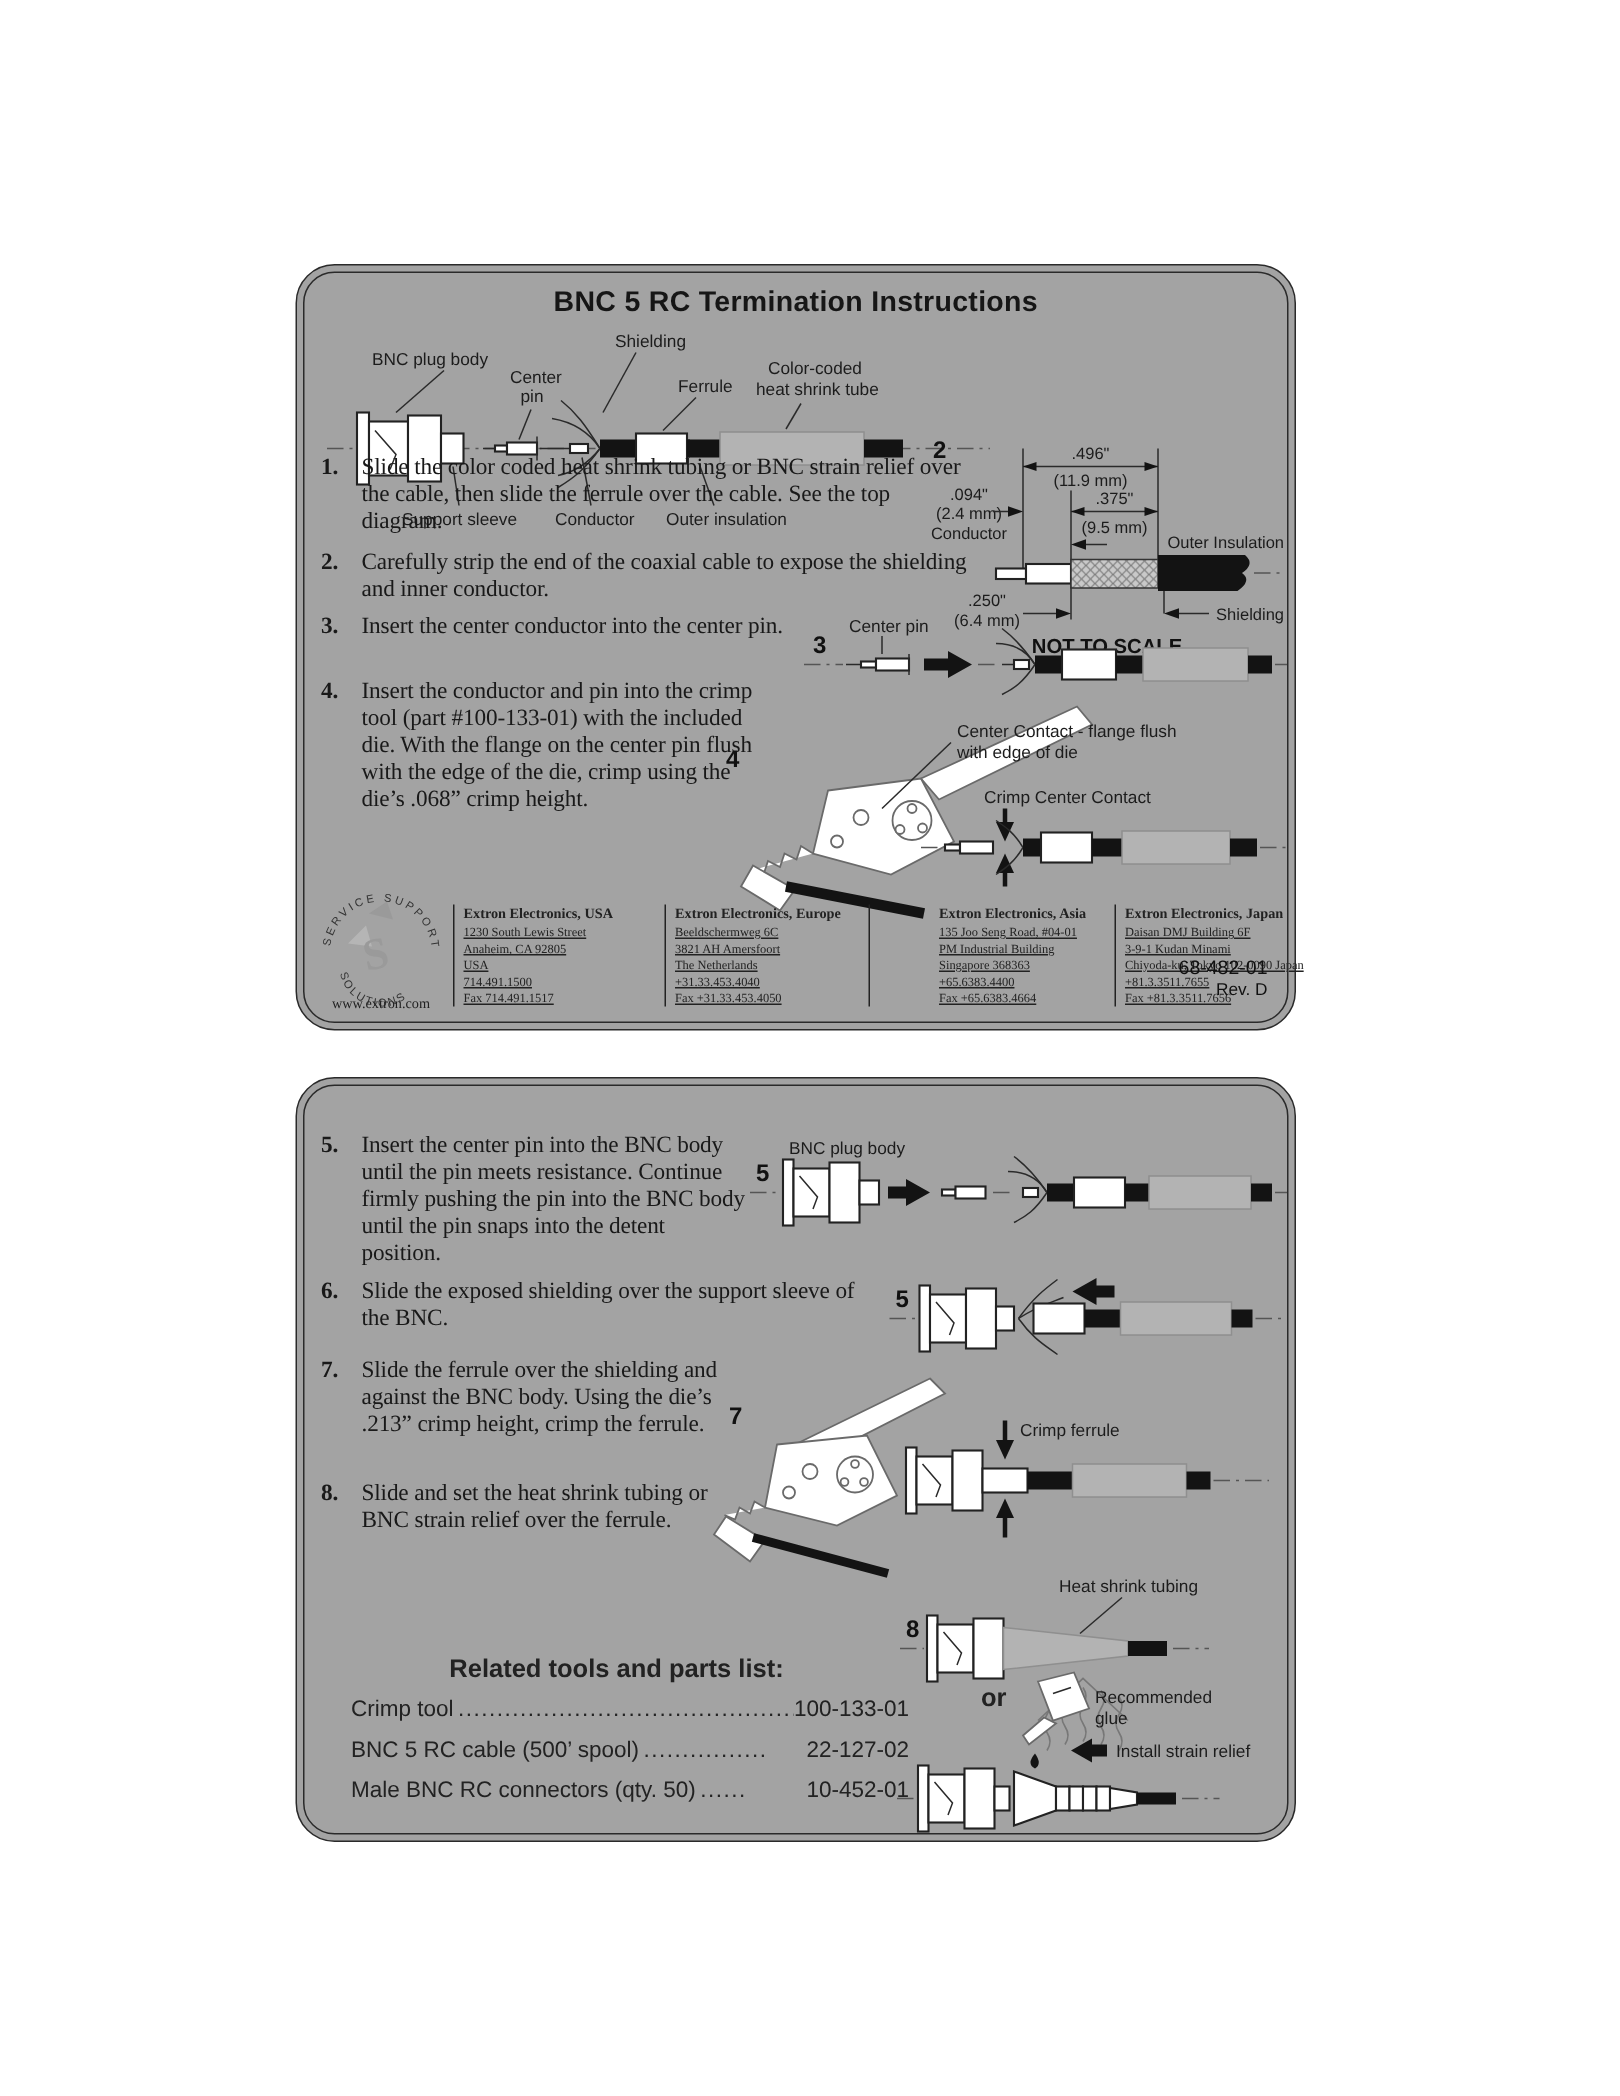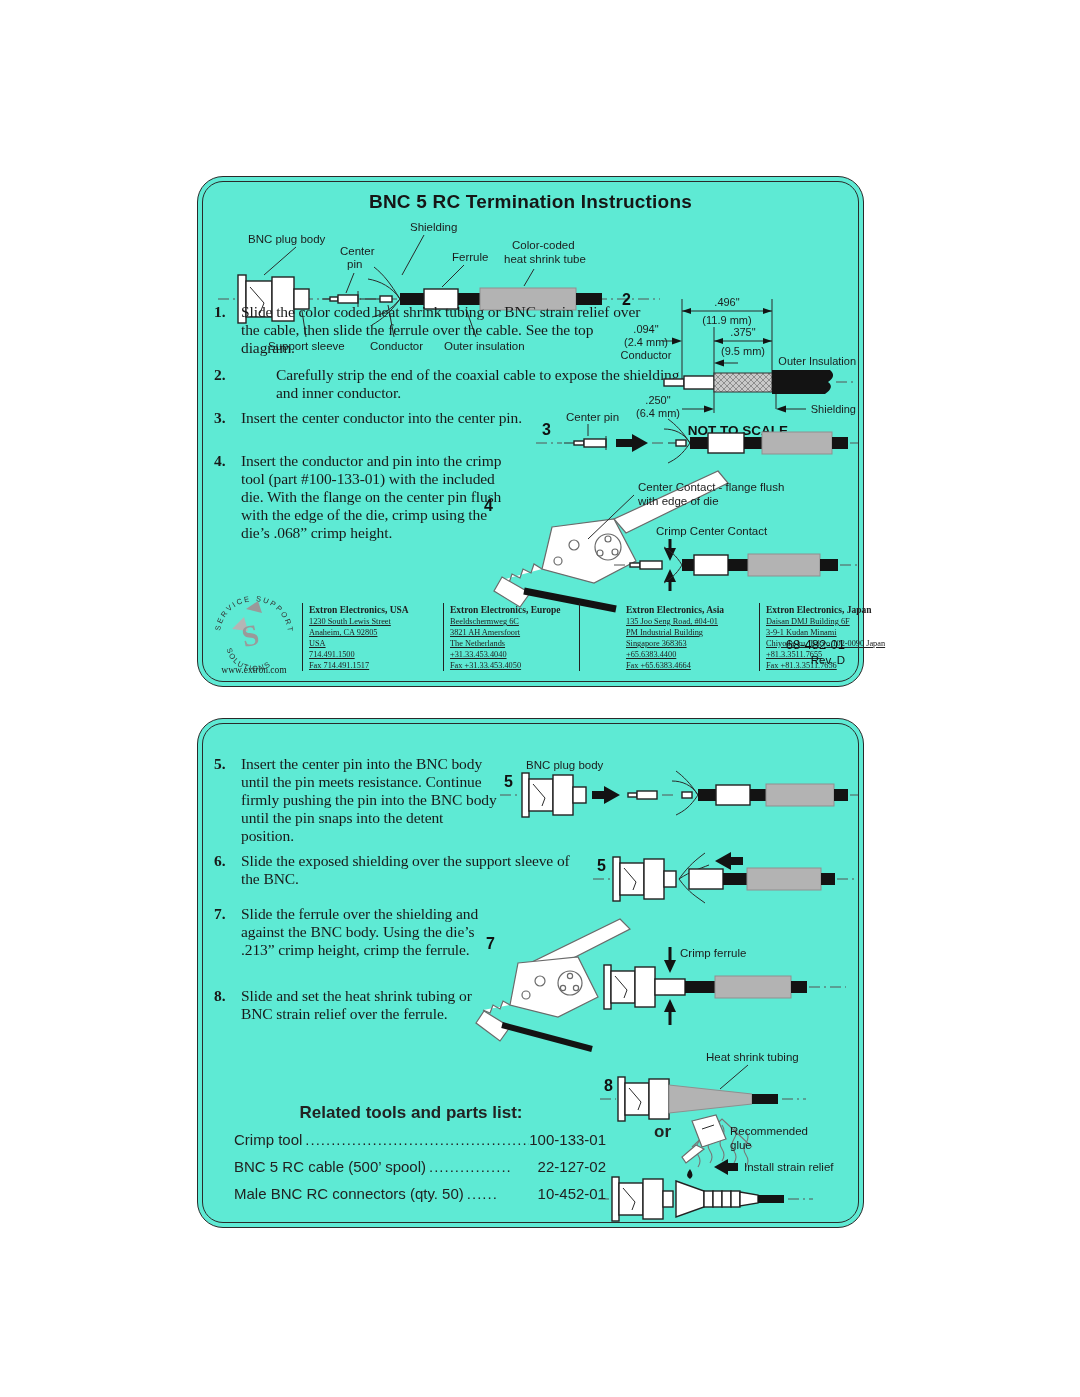--- a/index.html
+++ b/index.html
@@ -1,32 +1,32 @@
 <!DOCTYPE html>
 <html><head>
 <meta charset="utf-8">
 <style>
   html,body{margin:0;padding:0;background:#fff;}
   .page{position:relative;width:1080px;height:1397px;background:#fff;overflow:hidden;
         font-family:"Liberation Sans",sans-serif;color:#111;}
-  .panel{position:absolute;left:197px;width:665px;height:509px;background:#5eead4;
+  .panel{position:absolute;left:197px;width:665px;height:509px;background:#a3a3a3;
          border:1.5px solid #2a2a2a;border-radius:26px;}
   .panel::after{content:"";position:absolute;inset:4px;border:1.5px solid #2a2a2a;
          border-radius:21px;pointer-events:none;}
   #panel1{top:176px;}
   #panel2{top:718px;height:508px;}
   .p1-title{position:absolute;top:14px;left:0;right:0;text-align:center;margin:0;
          font:bold 19px "Liberation Sans",sans-serif;letter-spacing:.2px;color:#161616;}
   
   .step{position:absolute;display:flex;font-family:"Liberation Serif",serif;
         font-size:15.5px;line-height:18px;letter-spacing:-.1px;color:#191919;}
   .step .sn{font-weight:bold;width:27px;flex:0 0 27px;}
   .step .st{display:block;}
   .s1{left:16px;top:126px;} .s1 .st{width:408px;}
-  .s2{left:16px;top:189px;} .s2 .st{width:410px;margin-left:35px;}
+  .s2{left:16px;top:189px;} .s2 .st{width:410px;}
   .s3{left:16px;top:232px;} .s3 .st{width:330px;}
   .s4{left:16px;top:275px;} .s4 .st{width:268px;}
   .s5{left:16px;top:36px;}  .s5 .st{width:258px;}
   .s6{left:16px;top:133px;} .s6 .st{width:340px;}
   .s7{left:16px;top:186px;} .s7 .st{width:250px;}
   .s8{left:16px;top:268px;} .s8 .st{width:240px;}
   
   svg{position:absolute;overflow:visible;}
   .cl{stroke:#555;stroke-width:1;stroke-dasharray:11 4 2 4;fill:none;}
   .w{fill:#fff;stroke:#222;stroke-width:1.4;}
@@ -38,21 +38,21 @@
   .lbl{font:11.5px "Liberation Sans",sans-serif;fill:#1c1c1c;}
   .dimt{font:11px "Liberation Sans",sans-serif;fill:#1c1c1c;}
   .dnum{font:bold 16px "Liberation Sans",sans-serif;fill:#111;}
   .nts{font:bold 13.5px "Liberation Sans",sans-serif;fill:#111;}
   
   .offices{position:absolute;left:104px;top:426px;display:flex;}
   .office{border-left:1.5px solid #222;padding:1px 5px 0 6px;
           font-family:"Liberation Serif",serif;color:#222;}
   .office .oname{font-weight:bold;font-size:9.5px;line-height:12px;}
   .office .oline{font-size:8.3px;line-height:11px;text-decoration:underline;}
-  .o-usa{width:129px;} .o-eur{width:124px;} .o-asia{width:112px;padding-left:46px;} .o-jpn{width:142px;margin-left:16px;}
+  .o-usa{width:129px;} .o-eur{width:124px;} .o-asia{width:112px;padding-left:46px;} .o-jpn{width:142px;}
   .docblock{position:absolute;right:18px;top:460px;text-align:right;}
   .docnum{font:13px "Liberation Sans",sans-serif;}
   .docrev{font:11.5px "Liberation Sans",sans-serif;margin-top:2px;}
   .website{position:absolute;left:8px;top:488px;width:96px;text-align:center;
            font:9.5px "Liberation Serif",serif;color:#222;}
   
   .parts-head{position:absolute;left:1px;top:384px;width:424px;text-align:center;
            font:bold 17px "Liberation Sans",sans-serif;color:#222;}
   .parts{position:absolute;left:36px;top:412px;width:372px;}
   .prow{display:flex;align-items:baseline;font:15px "Liberation Sans",sans-serif;

